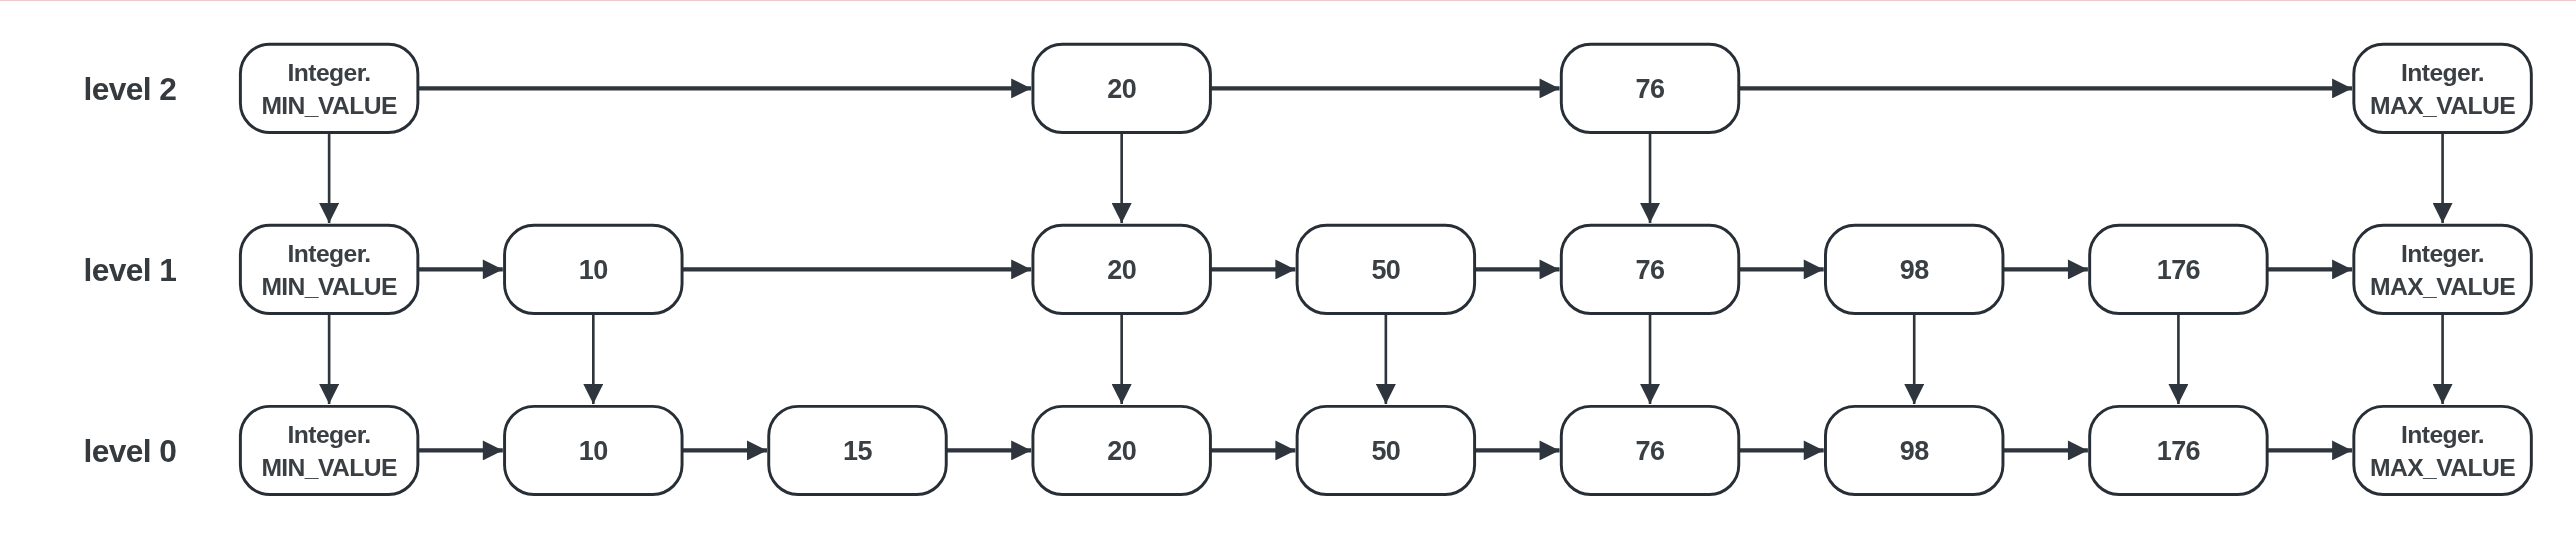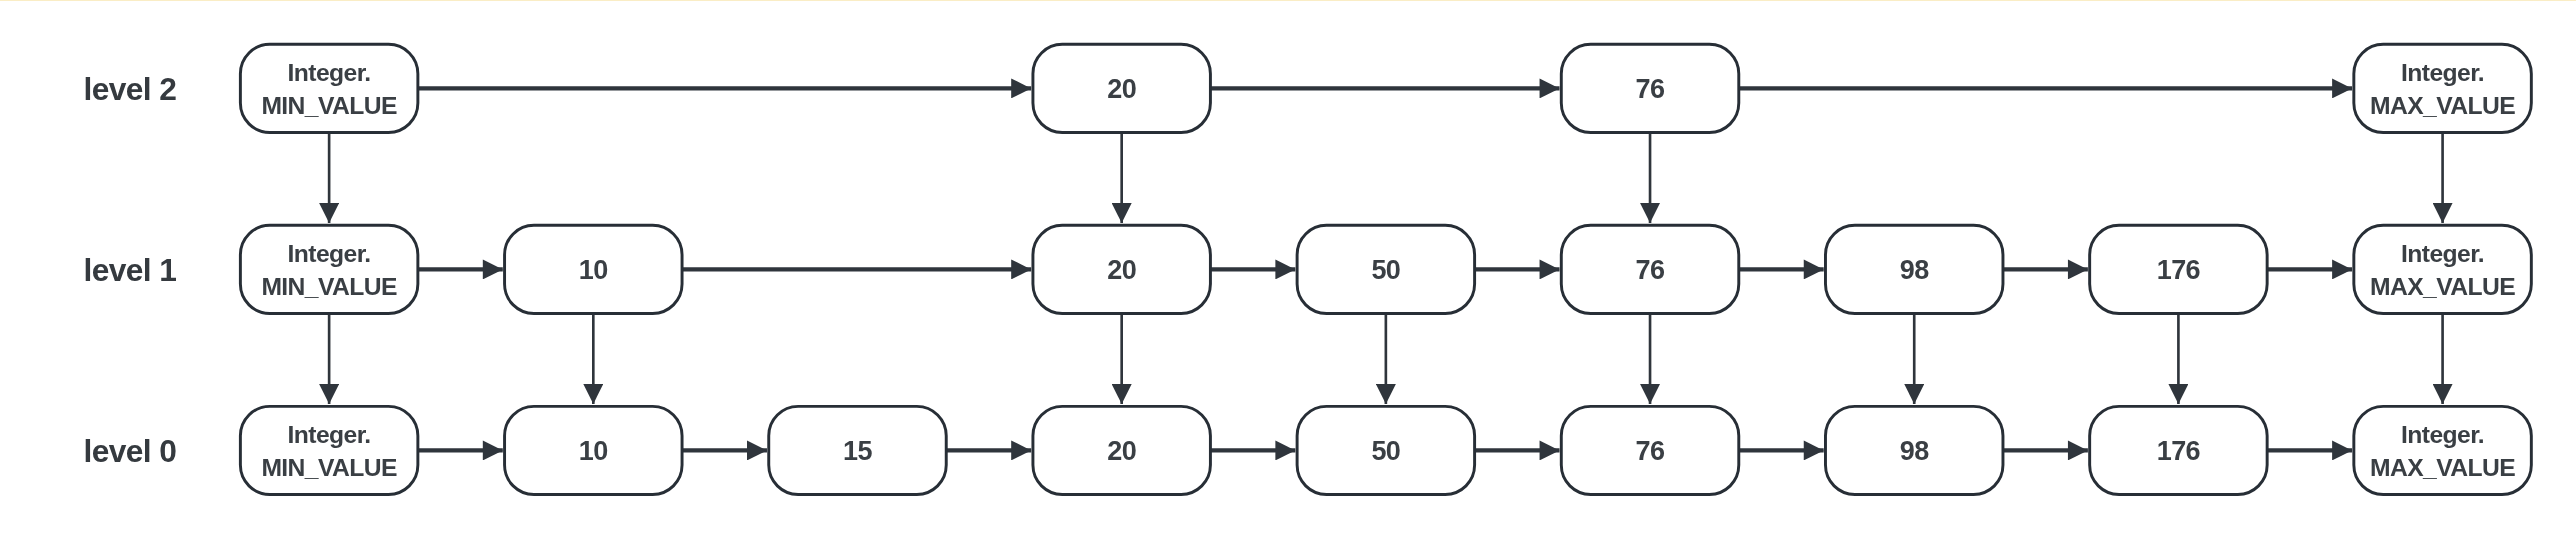--- a/index.html
+++ b/index.html
@@ -4,21 +4,21 @@
 <style>
   html, body {
     margin: 0;
     padding: 0;
     background: #ffffff;
   }
   .stage {
     position: relative;
     width: 2576px;
     height: 540px;
-    background: #eab308;
+    background: #b91c1c;
     overflow: hidden;
   }
   svg { display: block; }
   text {
     font-family: "Liberation Sans", "DejaVu Sans", sans-serif;
     font-weight: 700;
     letter-spacing: -1px;
   }
 </style>
 </head>

